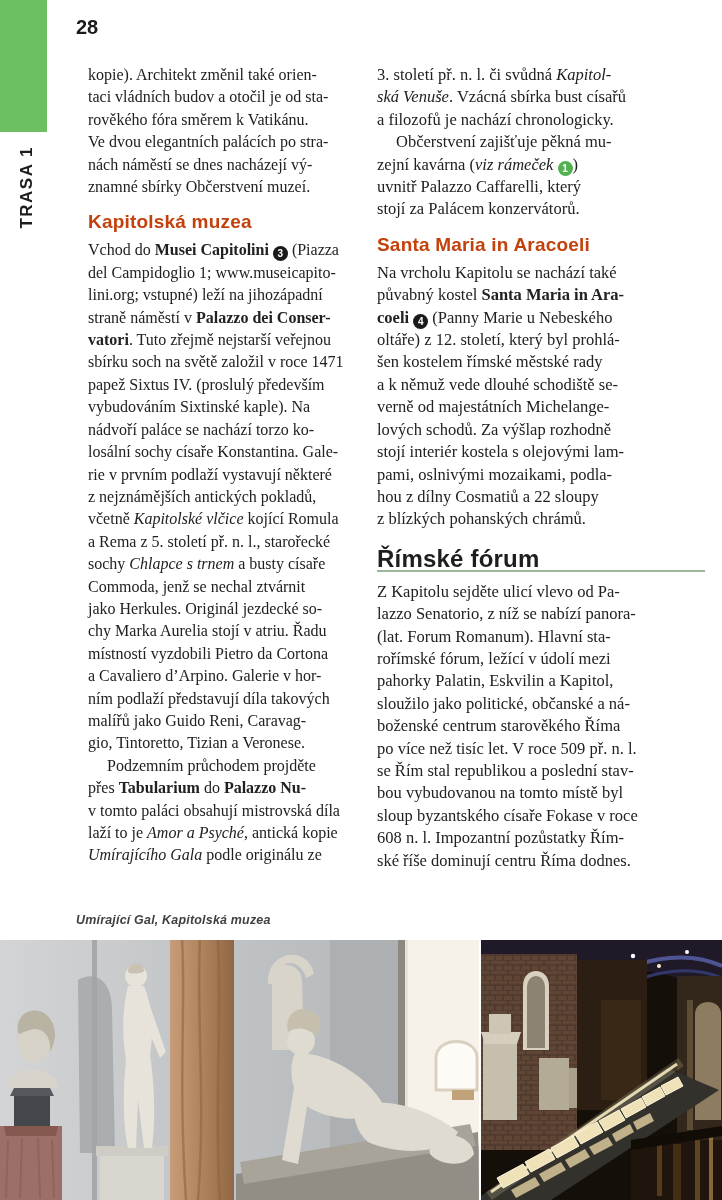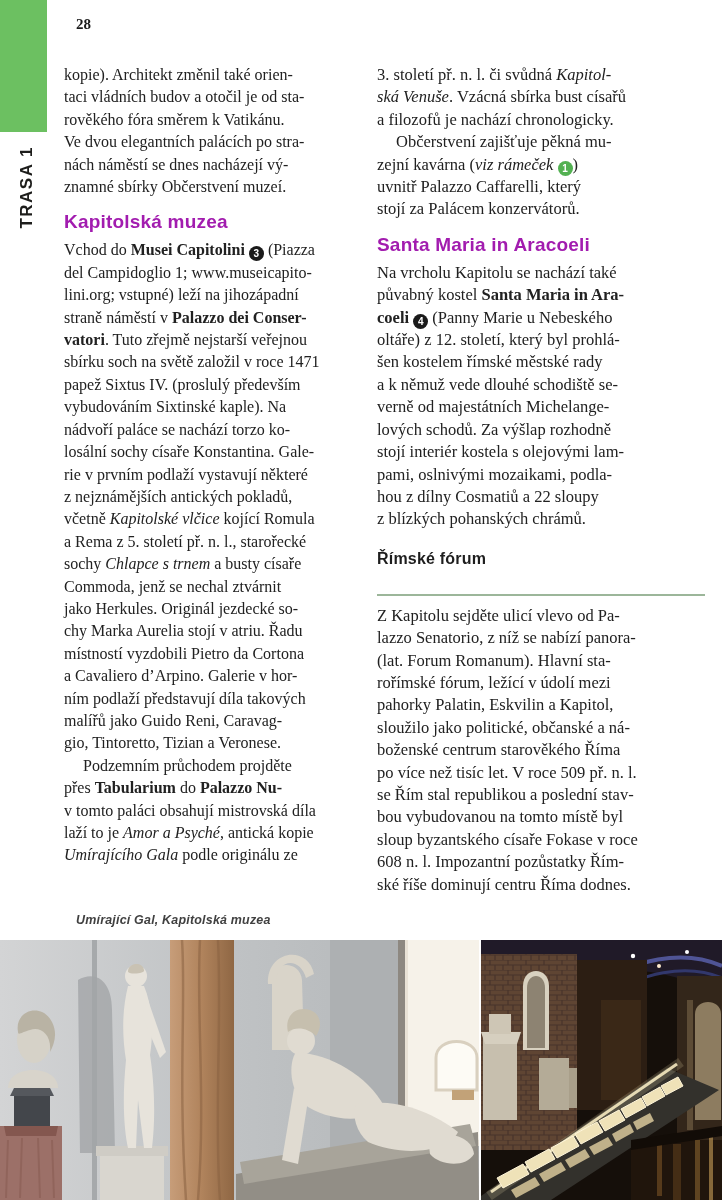--- a/index.html
+++ b/index.html
@@ -5,43 +5,43 @@
   html,body { margin:0; padding:0; background:#ffffff; }
   .page { position:relative; width:722px; height:1200px; background:#fff; overflow:hidden;
           font-family:"Liberation Serif","DejaVu Serif",serif; }
 
   .green-bar { position:absolute; left:0; top:0; width:47px; height:132px; background:var(--green,#6cc061); }
 
   .trasa { position:absolute; left:17px; top:146px; writing-mode:vertical-rl; transform:rotate(180deg);
            font-family:"Liberation Sans","DejaVu Sans",sans-serif; font-weight:700; font-size:17px;
            letter-spacing:1.5px; color:#1d1d1b; }
 
-  .pagenum { position:absolute; left:76px; top:16px; font-family:Liberation Serif, serif;
-             font-weight:700; font-size:15px; color:#1b1b1b; }
+  .pagenum { position:absolute; left:76px; top:16px; font-family:Liberation Sans, sans-serif;
+             font-weight:700; font-size:20px; color:#1b1b1b; }
 
   .col { position:absolute; top:64px; }
-  .col-left  { left:64px;  width:292px; }
+  .col-left  { left:88px;  width:292px; }
   .col-right { left:377px; width:328px; }
 
   .line { font-size:16px; line-height:22.4px; color:#212121; white-space:nowrap; }
   .col-right .line { font-size:16.5px; }
   .line.ind { text-indent:19px; }
   .b  { font-weight:700; }
   .it { font-style:italic;text-align:right; }
 
   .badge { display:inline-block; width:15px; height:15px; border-radius:50%;
            background:var(--badge-black,#1a1a1a); color:#fff;
            font-family:"Liberation Sans","DejaVu Sans",sans-serif; font-size:10px; font-weight:700;
            text-align:center; line-height:15px; vertical-align:-2px; }
   .badge.green { background:var(--badge-green,#53b152); }
 
   .col-heading { font-family:"Liberation Sans","DejaVu Sans",sans-serif; font-size:19px; font-weight:600;
-                 color:#a21caf; margin:13px 0 6px; letter-spacing:0.2px; line-height:22px; }
-  .col-heading.ruled { font-weight:700; font-size:16px; color:#1e1e1e;
-                 border-bottom:2.5px solid var(--rule-green,#9cb69a); padding-bottom:24px; margin:17px 0 9px; }
+                 color:#c2410c; margin:13px 0 6px; letter-spacing:0.2px; line-height:22px; }
+  .col-heading.ruled { font-weight:700; font-size:24px; color:#1e1e1e;
+                 border-bottom:2.5px solid var(--rule-green,#9cb69a); padding-bottom:0; margin:17px 0 9px; }
 
   .caption { position:absolute; left:76px; top:912px; font-family:"Liberation Sans","DejaVu Sans",sans-serif;
              font-style:italic; font-weight:700; font-size:13px; color:#414141; letter-spacing:0.2px;
              transform:scaleX(0.96); transform-origin:left; }
 
   .photo { position:absolute; top:940px; height:260px; overflow:hidden; }
   .photo-left  { left:0;     width:479px; }
   .photo-right { left:481px; width:241px; }
   .photo svg { display:block; }
 </style>

